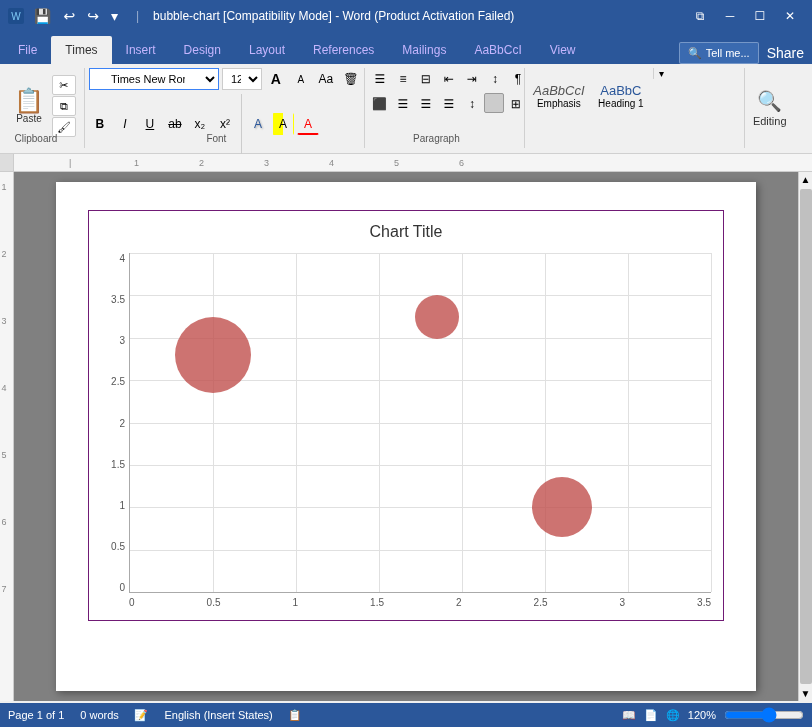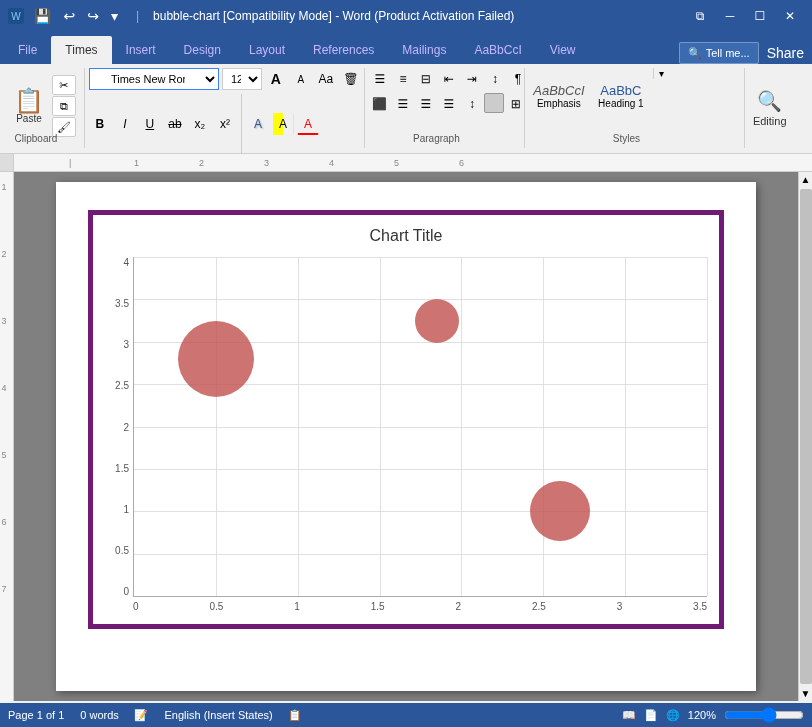--- a/index.html
+++ b/index.html
@@ -219,20 +219,21 @@
         <div class="icon-btn underline">U</div>
         <div class="icon-btn" style="text-decoration:line-through;text-align:right;">ab</div>
         <div class="icon-btn">x₂</div>
         <div class="icon-btn">x²</div>
         <div class="separator"></div>
         <div class="icon-btn" style="color:#2b579a; text-shadow:1px 1px 2px rgba(0,0,0,0.3);">A</div>
         <div class="icon-btn" style="background: linear-gradient(to right, yellow 50%, transparent 50%);">A</div>
         <div class="icon-btn" style="color:red; border-bottom:2px solid red;">A</div>
       </div>
     </div>
+    <div class="ribbon-group-label">Font</div>
   </div>
 
   <div class="ribbon-group" style="width:160px">
     <div class="ribbon-group-content" style="flex-direction:column; gap:1px;">
       <div class="para-row">
         <div class="icon-btn">☰</div>
         <div class="icon-btn">≡</div>
         <div class="icon-btn">⊟</div>
         <div class="icon-btn">⇤</div>
         <div class="icon-btn">⇥</div>
@@ -259,21 +260,20 @@
           <span class="style-preview emphasis">AaBbCcI</span>
           <span>Emphasis</span>
         </div>
         <div class="style-item">
           <span class="style-preview heading">AaBbC</span>
           <span>Heading 1</span>
         </div>
       </div>
       <div class="ribbon-scroll-arrow">▾</div>
     </div>
-    <div class="ribbon-group-label">Styles</div>
   </div>
 
   <div class="editing-group">
     <div class="editing-icon">🔍</div>
     <div class="editing-label">Editing</div>
   </div>
 </div>
 
 <div style="display:flex; height:18px; background:#f5f5f5; border-bottom:1px solid #ccc;">
   <div style="width:14px; background:#ddd; border-right:1px solid #ccc;"></div>
@@ -300,21 +300,21 @@
       <span style="position:absolute; top:209px; left:2px;">4</span>
       <span style="position:absolute; top:276px; left:2px;">5</span>
       <span style="position:absolute; top:343px; left:2px;">6</span>
       <span style="position:absolute; top:410px; left:2px;">7</span>
     </div>
   </div>
 
   <div style="flex:1; overflow:auto; padding:10px; display:flex; justify-content:center;">
     <div style="background:white; width:700px; min-height:430px; box-shadow:2px 2px 8px rgba(0,0,0,0.4); padding:28px 32px;">
 
-      <div style="border:5px solid #701a75; padding:12px;">
+      <div style="border:1px solid #701a75; padding:12px;">
         <div style="text-align:center; font-size:16px; color:#333; margin-bottom:12px;">Chart Title</div>
         <div style="display:flex; align-items:flex-start;">
 
           <div style="display:flex; flex-direction:column-reverse; justify-content:space-between; height:340px; padding-right:4px; font-size:10px; color:#555; text-align:right; width:28px;">
             <span>0</span>
             <span>0.5</span>
             <span>1</span>
             <span>1.5</span>
             <span>2</span>
             <span>2.5</span>

